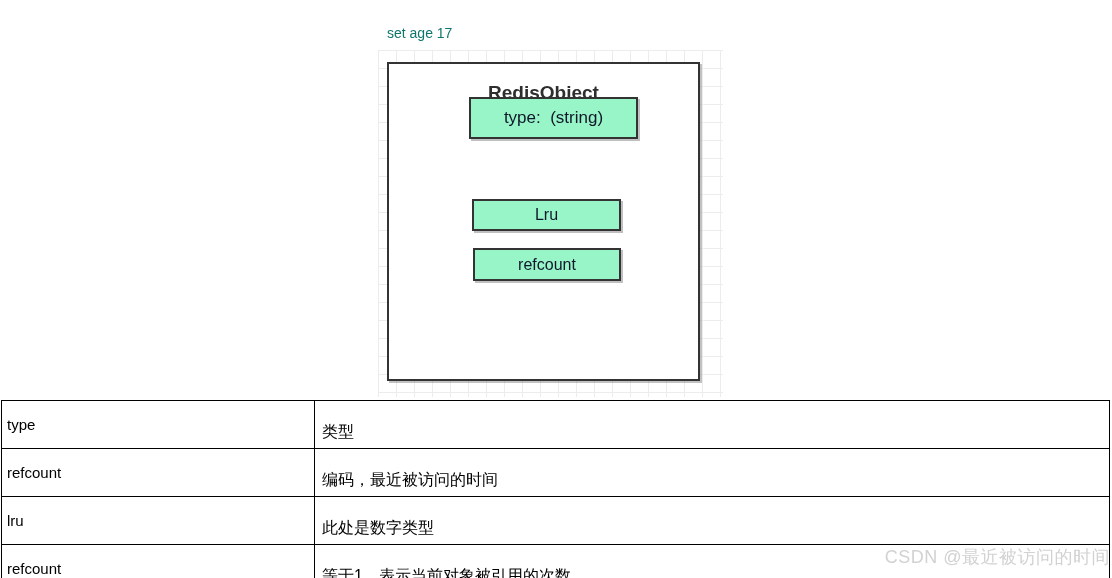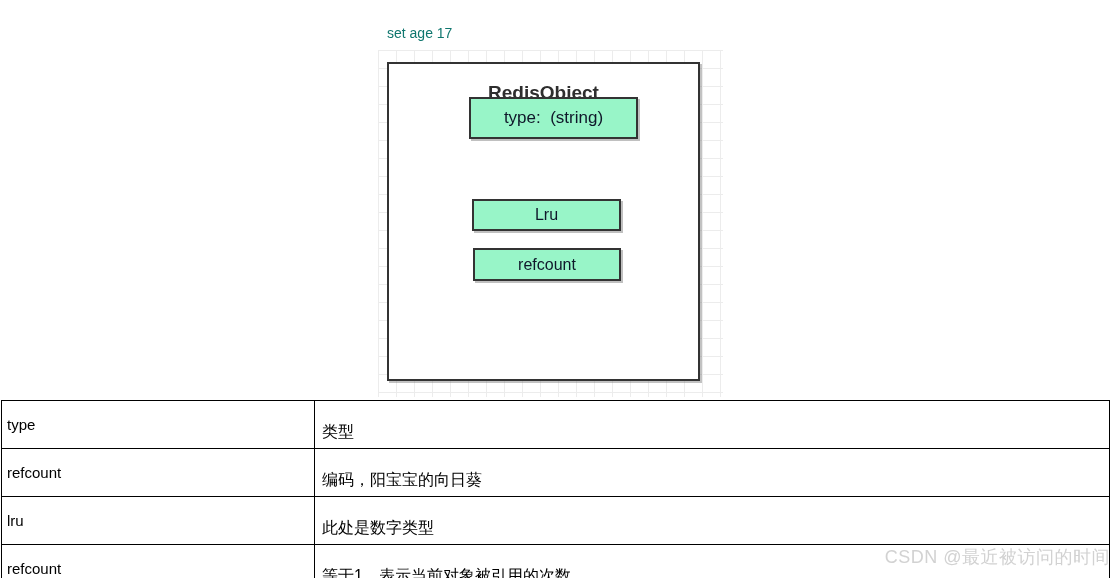--- a/index.html
+++ b/index.html
@@ -76,21 +76,21 @@
   </div>
 
   <table class="legend">
     <tbody>
       <tr>
         <td class="k">type</td>
         <td class="v">类型</td>
       </tr>
       <tr>
         <td class="k">refcount</td>
-        <td class="v">编码，阳宝宝的向日葵</td>
+        <td class="v">编码，最近被访问的时间</td>
       </tr>
       <tr>
         <td class="k">lru</td>
         <td class="v">此处是数字类型</td>
       </tr>
       <tr>
         <td class="k">refcount</td>
         <td class="v">等于1，表示当前对象被引用的次数</td>
       </tr>
     </tbody>

